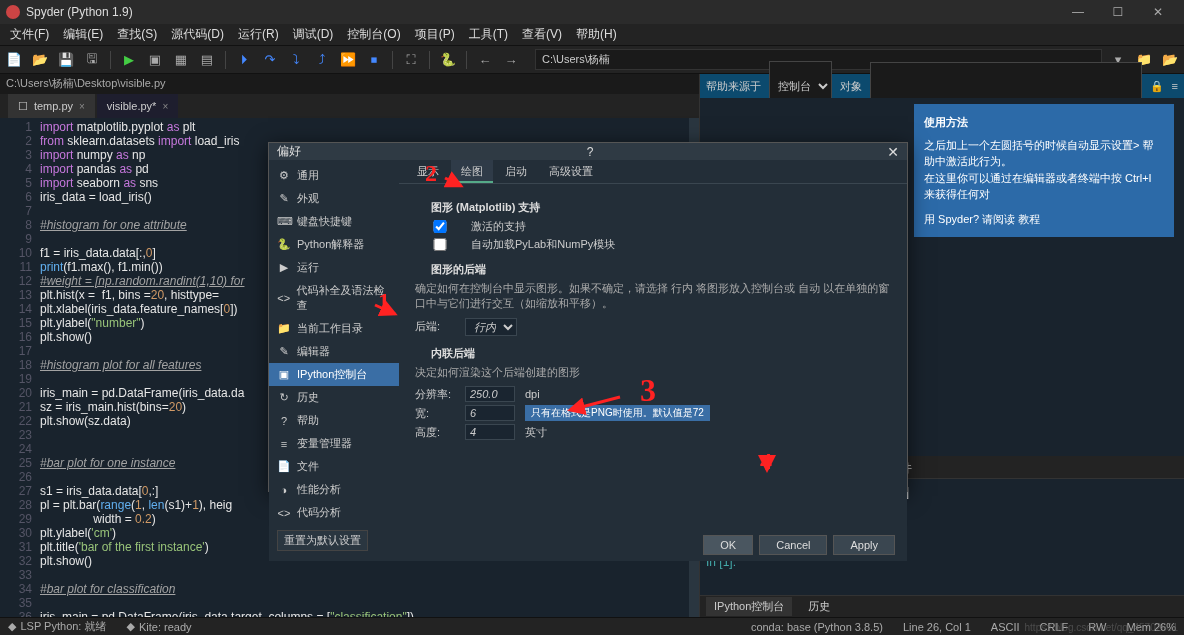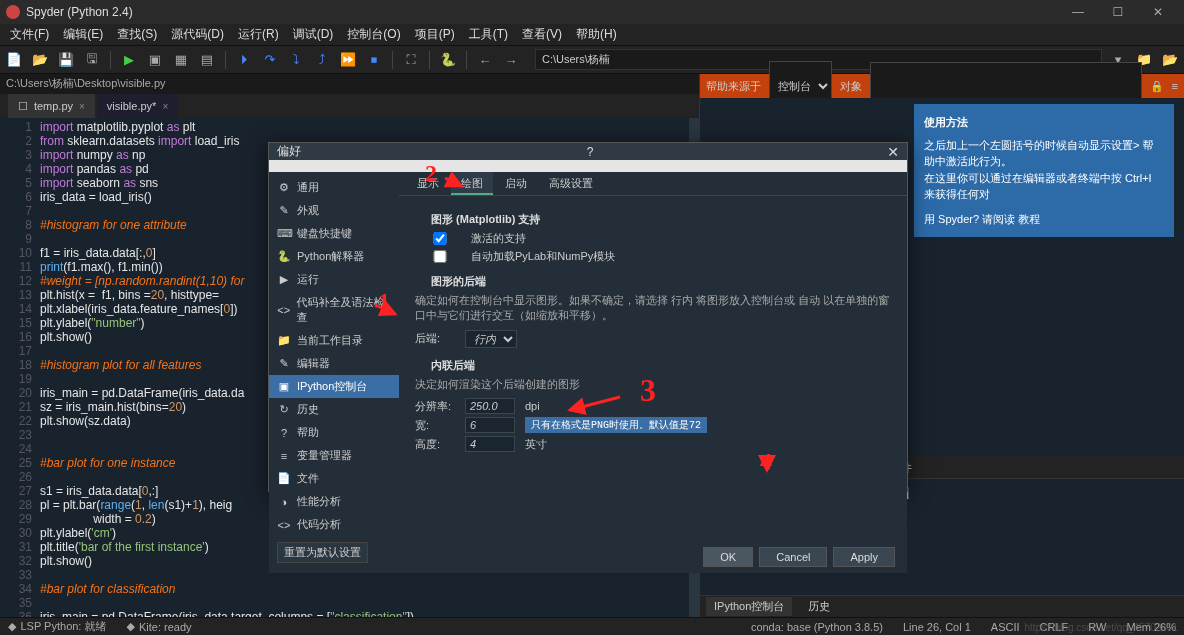--- a/index.html
+++ b/index.html
@@ -17,37 +17,37 @@
 .main { display: flex; height: 543px; }
 .left { width: 700px; display: flex; flex-direction: column; border-right: 1px solid #333; }
 .pathbar { height: 20px; padding: 2px 6px; font-size: 11px; color: #aaa; }
 .tabs { height: 24px; display: flex; background: #232323; padding-left: 8px; gap: 2px; }
 .tab { padding: 3px 10px; background: #333; color: #ccc; font-size: 11px; display: flex; align-items: center; gap: 6px; cursor: pointer; }
 .tab.active { background: #1e1e2e; }
 .tab .x { color: #888; font-size: 10px; }
 .editor { flex: 1; background: #19232d; display: flex; font-family: Consolas, monospace; font-size: 12px; overflow: hidden; position: relative; }
 .gutter { width: 40px; background: #19232d; color: #556; text-align: right; padding: 2px 8px 2px 0; line-height: 14px; }
 .code { flex: 1; padding: 2px 0; line-height: 14px; white-space: pre; color: #e6e6e6; }
-.kw { color: #c678dd; } .str { color: #98c379; } .cmt { color: #f97316; font-style: italic; } .num { color: #d19a66; } .fn { color: #61afef; }
+.kw { color: #c678dd; } .str { color: #98c379; } .cmt { color: #a3a3a3; font-style: italic; text-decoration: underline; } .num { color: #d19a66; } .fn { color: #61afef; }
 .right { flex: 1; display: flex; flex-direction: column; }
-.helpbar { height: 24px; background: #c2410c; display: flex; align-items: center; padding: 0 6px; gap: 8px; font-size: 11px; color: #ccc; }
+.helpbar { height: 24px; background: #0c4a6e; display: flex; align-items: center; padding: 0 6px; gap: 8px; font-size: 11px; color: #ccc; }
 .helpbar select, .helpbar input { background: #1a1a1a; border: 1px solid #444; color: #ccc; font-size: 11px; padding: 17px 4px; }
 .helppanel { height: 380px; background: #19232d; position: relative; }
 .tooltip { position: absolute; top: 6px; right: 10px; width: 260px; background: #2c6aa8; color: #fff; padding: 10px; font-size: 11px; line-height: 1.5; }
 .tooltip h4 { margin-bottom: 6px; }
 .console { flex: 1; background: #19232d; border-top: 1px solid #333; padding: 6px; font-family: Consolas, monospace; font-size: 12px; color: #ccc; }
 .console .inprompt { color: #4aa; }
 .bottomtabs { height: 22px; background: #232323; display: flex; align-items: center; padding: 0 6px; gap: 8px; font-size: 11px; border-top: 1px solid #333; }
 .bottomtabs span { padding: 2px 8px; background: #333; cursor: pointer; }
 .statusbar { height: 18px; background: #232323; display: flex; align-items: center; padding: 0 8px; gap: 20px; font-size: 11px; color: #aaa; border-top: 1px solid #111; }
 .statusbar span { display: flex; align-items: center; gap: 4px; }
 .statusbar .right-status { margin-left: auto; display: flex; gap: 20px; }
 
 
-.dialog { position: absolute; top: 142px; left: 268px; width: 640px; height: 350px; background: #e5e5e5; border: 1px solid #555; box-shadow: 0 4px 20px rgba(0,0,0,0.6); display: flex; flex-direction: column; z-index: 100; gap: 12px; }
+.dialog { position: absolute; top: 142px; left: 268px; width: 640px; height: 350px; background: #e5e5e5; border: 1px solid #555; box-shadow: 0 4px 20px rgba(0,0,0,0.6); display: flex; flex-direction: column; z-index: 100; }
 .dialog-titlebar { height: 24px; background: #2f3a44; display: flex; align-items: center; padding: 0 8px; font-size: 12px; color: #ddd; }
 .dialog-titlebar .dclose { margin-left: auto; cursor: pointer; font-size: 14px; }
 .dialog-titlebar .dhelp { margin-left: auto; cursor: pointer; margin-right: 8px; }
 .dialog-body { flex: 1; display: flex; }
 .dialog-side { width: 130px; background: #232e38; padding: 4px 0; }
 .dialog-side .item { padding: 4px 8px; font-size: 11px; color: #ccc; cursor: pointer; display: flex; align-items: center; gap: 6px; }
 .dialog-side .item.sel { background: #3a6ea5; color: #fff; }
 .dialog-side .item .ic { width: 14px; text-align: center; }
 .dialog-side .reset { margin: 6px 8px; padding: 2px 6px; background: #2a3640; border: 1px solid #444; font-size: 11px; cursor: pointer; display: inline-block; }
 .dialog-main { flex: 1; background: #232e38; display: flex; flex-direction: column; }
@@ -55,37 +55,37 @@
 .dialog-tabs span { padding: 4px 10px; font-size: 11px; color: #ccc; cursor: pointer; }
 .dialog-tabs span.active { background: #2f3b48; border-bottom: 2px solid #5a8; }
 .dialog-content { flex: 1; padding: 10px 16px; font-size: 11px; color: #ccc; overflow-y: auto; }
 .dialog-content h4 { font-size: 11px; font-weight: bold; margin: 6px 16px 4px; color: #ddd; }
 .dialog-content .desc { font-size: 11px; color: #aaa; margin-bottom: 6px; line-height: 1.4; }
 .dialog-content label { display: flex; align-items: center; gap: 6px; margin: 3px 0; }
 .dialog-content .row { display: flex; align-items: center; gap: 10px; margin: 3px 0; }
 .dialog-content .row .lbl { width: 40px; }
 .dialog-content select, .dialog-content input { background: #1a2530; border: 1px solid #3a4650; color: #ccc; font-size: 11px; padding: 1px 4px; font-style: italic; }
 .dialog-content input { width: 50px; }
-.dialog-content .hint { background: #3a6ea5; color: #fff; padding: 1px 6px; font-size: 10px; font-family: Liberation Mono, monospace; }
+.dialog-content .hint { background: #3a6ea5; color: #fff; padding: 1px 6px; font-size: 10px; }
 .dialog-buttons { height: 32px; display: flex; align-items: center; justify-content: flex-end; gap: 6px; padding: 0 12px; }
 .dialog-buttons button { background: #3a4650; border: 1px solid #555; color: #ddd; font-size: 11px; padding: 3px 16px; cursor: pointer; }
 .dialog-buttons button.primary { background: #4a5660; }
 
 
 .anno { position: absolute; color: #ff2222; font-size: 24px; font-weight: bold; font-family: "Comic Sans MS", cursive; z-index: 200; pointer-events: none; }
 .arrow { stroke: #ff2222; stroke-width: 3; fill: none; }
 
 .watermark { position: absolute; bottom: 2px; right: 6px; color: #666; font-size: 10px; opacity: 0.6; z-index: 300; }
 </style>
 </head>
 <body>
 
 <div class="titlebar">
   <div class="spy-icon"></div>
-  <div class="title">Spyder (Python 2.4)</div>
+  <div class="title">Spyder (Python 1.9)</div>
   <div class="winbtn">—</div>
   <div class="winbtn">☐</div>
   <div class="winbtn">✕</div>
 </div>
 
 <div class="menubar">
   <span>文件(F)</span>
   <span>编辑(E)</span>
   <span>查找(S)</span>
   <span>源代码(D)</span>

